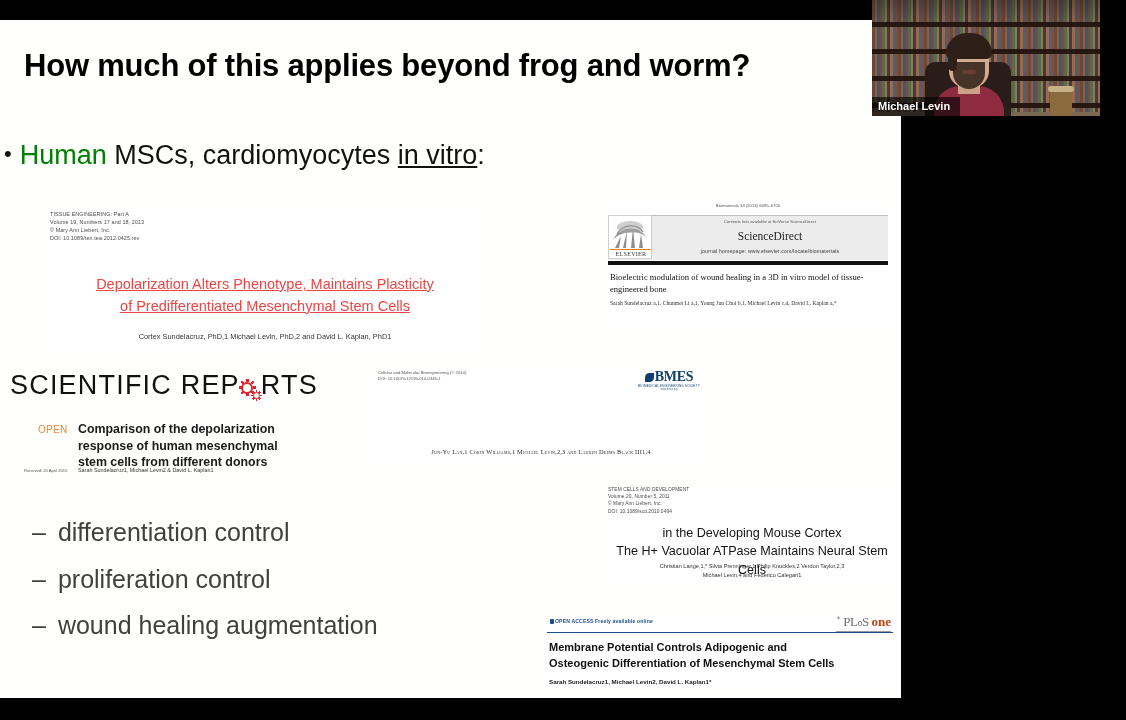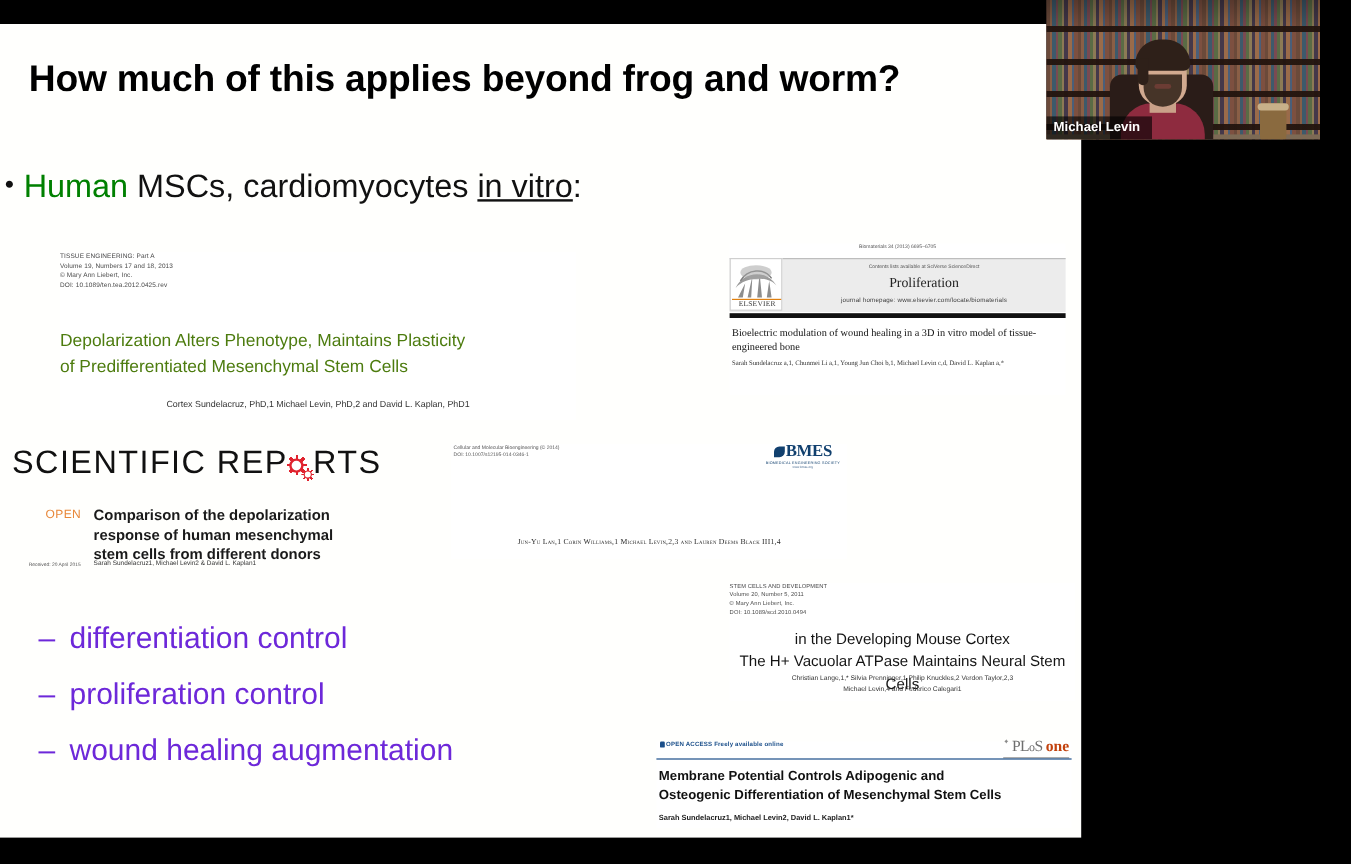--- a/index.html
+++ b/index.html
@@ -12,40 +12,40 @@
   .slide-title{position:absolute;left:24px;top:28px;width:860px;
     font-family:"Liberation Sans",sans-serif;font-weight:bold;font-size:31px;
     color:#000;letter-spacing:-0.2px;white-space:nowrap;}
 
   .bullet-main{position:absolute;left:4px;top:120px;font-size:27px;color:#111;
     font-family:"Liberation Sans",sans-serif;white-space:nowrap;}
   .bullet-main .dot{font-size:22px;vertical-align:3px;margin-right:8px;}
   .grn{color:#008000;}
   .udl{text-decoration:underline;text-underline-offset:2px;}
 
-  .sub{position:absolute;font-size:25px;color:#6d28d9;white-space:nowrap;
+  .sub{position:absolute;font-size:25px;color:#404040;white-space:nowrap;
        font-family:"Liberation Sans",sans-serif;}
   .sub .dash{margin-right:12px;}
   #sub0{left:32px;top:498px;}
   #sub1{left:32px;top:545px;}
   #sub2{left:32px;top:591px;}
 
   
   .paper{position:absolute;background:#fff;color:#1b1b1b;
          font-family:"Liberation Serif",serif;}
   .tiny{font-size:5.4px;line-height:1.5;color:#4a4a4a;letter-spacing:.1px;
         font-family:"Liberation Sans",sans-serif;}
   .vtiny{font-size:4.2px;line-height:1.45;color:#555;
         font-family:"Liberation Sans",sans-serif;}
 
   
   #p1{left:50px;top:190px;width:430px;height:140px;}
   #p1 .hdr{position:absolute;left:0;top:0;}
-  #p1 .ttl{position:absolute;left:0;top:64px;width:430px;text-align:left;
-     font-family:"Liberation Sans",sans-serif;font-size:14.5px;color:#4d7c0f;line-height:1.5;}
+  #p1 .ttl{position:absolute;left:0;top:64px;width:430px;text-align:center;
+     font-family:"Liberation Sans",sans-serif;font-size:14.5px;color:#ef4444;line-height:1.5;text-decoration:underline;}
   #p1 .auth{position:absolute;left:0;top:122px;width:430px;text-align:center;
      font-family:"Liberation Sans",sans-serif;font-size:7.4px;color:#333;}
 
   
   #p2{left:608px;top:183px;width:280px;height:126px;}
   #p2 .topline{position:absolute;left:0;top:0;width:280px;text-align:center;}
   #p2 .band{position:absolute;left:0;top:12px;width:280px;height:44px;
      background:#ececec;border-top:1px solid #bdbdbd;}
   #p2 .logobox{position:absolute;left:0;top:12px;width:44px;height:44px;
      background:#fff;border:1px solid #cfcfcf;box-sizing:border-box;overflow:hidden;}
@@ -206,21 +206,21 @@
       <div class="logobox">
         <svg width="42" height="32" viewBox="0 0 42 32" style="position:absolute;left:0;top:2px;">
           <path d="M6 30 L12 18 L10 30 Z M14 30 L18 12 L17 30 Z M22 30 L24 10 L26 30 Z M30 30 L32 16 L34 30 Z" fill="#8d8d8d"></path>
           <path d="M4 22 C10 8, 30 6, 38 20 C32 12, 12 12, 4 22 Z" fill="#9a9a9a"></path>
           <path d="M8 16 C14 6, 28 5, 34 14" stroke="#7d7d7d" stroke-width="1.2" fill="none"></path>
           <ellipse cx="21" cy="9" rx="13" ry="6" fill="#a5a5a5" opacity=".55"></ellipse>
         </svg>
         <div class="els">ELSEVIER</div>
       </div>
       <div class="cinfo vtiny">Contents lists available at SciVerse ScienceDirect</div>
-      <div class="jname">Proliferation</div>
+      <div class="jname">ScienceDirect</div>
       <div class="jhome">journal homepage: www.elsevier.com/locate/biomaterials</div>
       <div class="rule"></div>
       <div class="ptitle">Bioelectric modulation of wound healing in a 3D in vitro model of tissue-engineered bone</div>
       <div class="pauth">Sarah Sundelacruz a,1, Chunmei Li a,1, Young Jun Choi b,1, Michael Levin c,d, David L. Kaplan a,*</div>
     </div>
 
     <div class="paper" id="p3">
       <div class="logo">SCIENTIFIC&nbsp;REP<span class="gear"></span><span class="gear sm"></span>RTS</div>
       <div class="open">OPEN</div>
       <div class="pt">

